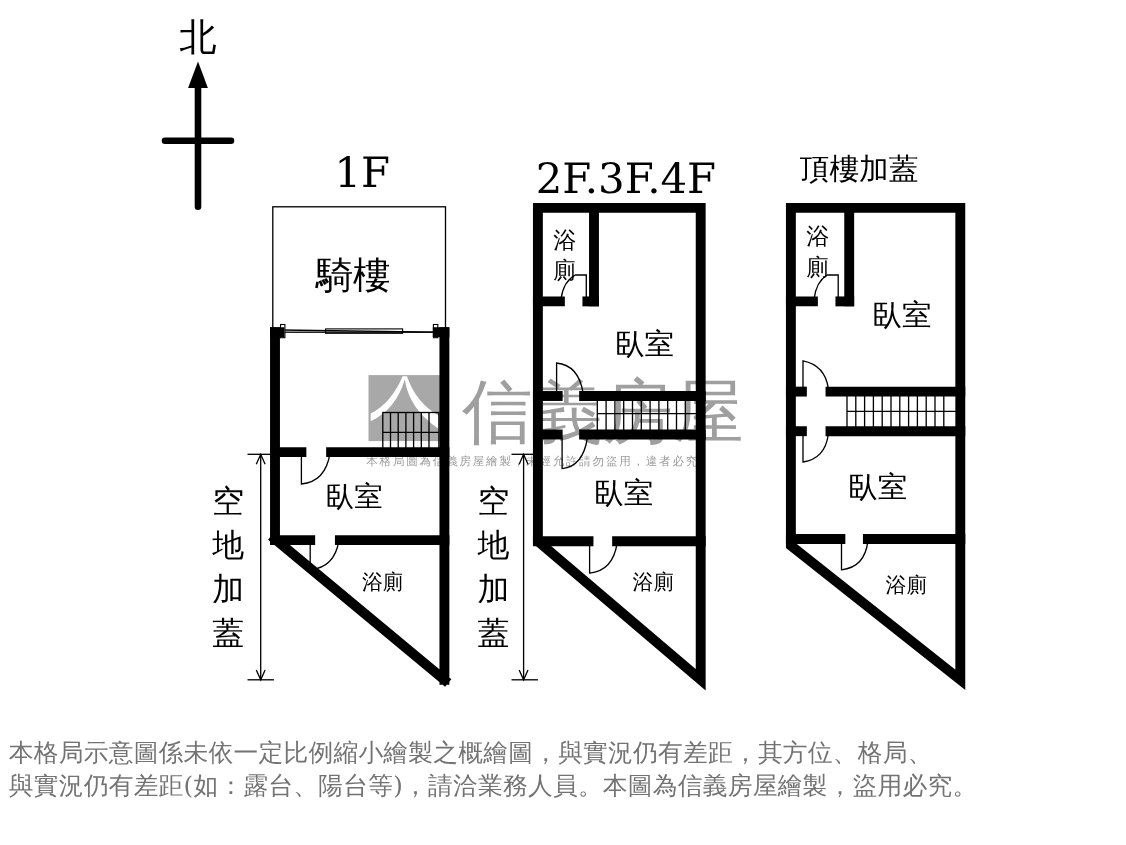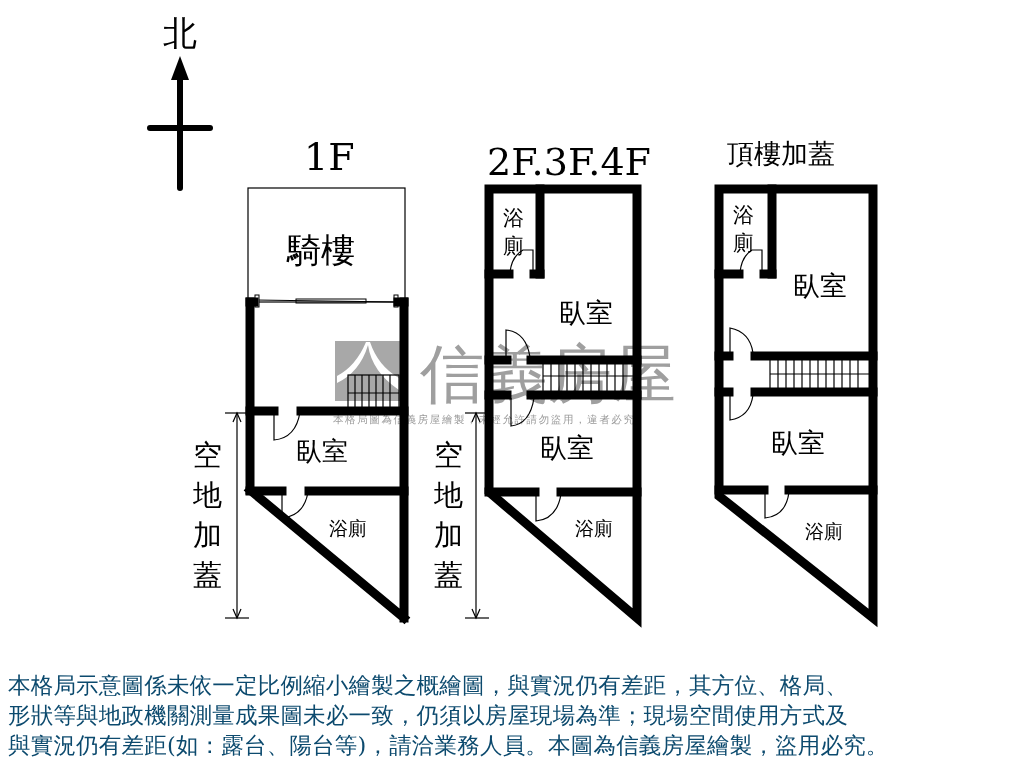--- a/index.html
+++ b/index.html
@@ -7,21 +7,21 @@
          font-family: "DejaVu Serif", "Liberation Serif", serif; color:#000; }
   #plan { position:absolute; left:0; top:0; width:1024px; height:660px; }
   .wall { stroke:#000; stroke-width:9; fill:none; stroke-linecap:square; }
   .thin { stroke:#000; stroke-width:1.2; fill:none; }
   .label { font-family:"DejaVu Sans", "Liberation Sans", sans-serif; fill:#000; }
   .serif { font-family:"DejaVu Serif", "Liberation Serif", serif; fill:#000; }
   .wm { fill:#8f8f8f; opacity:0.85; font-family:"DejaVu Sans","Liberation Sans",sans-serif; }
   .wm-small { fill:#9a9a9a; font-family:"DejaVu Sans","Liberation Sans",sans-serif; }
   .disclaimer { position:absolute; left:8px; top:670px; width:1012px;
                 font-family:"DejaVu Serif","Liberation Serif",serif; font-size:22.5px;
-                line-height:30px; letter-spacing:0.2px; color:#0c4a6e; }
+                line-height:30px; letter-spacing:0.2px; color:#737373; }
   .disclaimer div { white-space:nowrap; }
 </style>
 </head>
 <body>
 
 <svg id="plan" width="1024" height="660" viewBox="0 0 1024 660" xmlns="http://www.w3.org/2000/svg">
 
   <g>
     <g>
       <rect x="335" y="341" width="66" height="60" fill="#a8a8a8"></rect>
@@ -168,15 +168,14 @@
     <text class="label" x="733" y="222" font-size="21">浴</text>
     <text class="label" x="733" y="250" font-size="21">廁</text>
     <text class="label" x="793" y="295" font-size="27">臥室</text>
     <text class="label" x="771" y="452" font-size="27">臥室</text>
     <text class="label" x="805" y="538" font-size="19">浴廁</text>
   </g>
 </svg>
 
 <div class="disclaimer">
   <div>本格局示意圖係未依一定比例縮小繪製之概繪圖，與實況仍有差距，其方位、格局、</div>
-  <div>形狀等與地政機關測量成果圖未必一致，仍須以房屋現場為準；現場空間使用方式及</div>
   <div>與實況仍有差距(如：露台、陽台等)，請洽業務人員。本圖為信義房屋繪製，盜用必究。</div>
 </div>
 
 </body></html>

